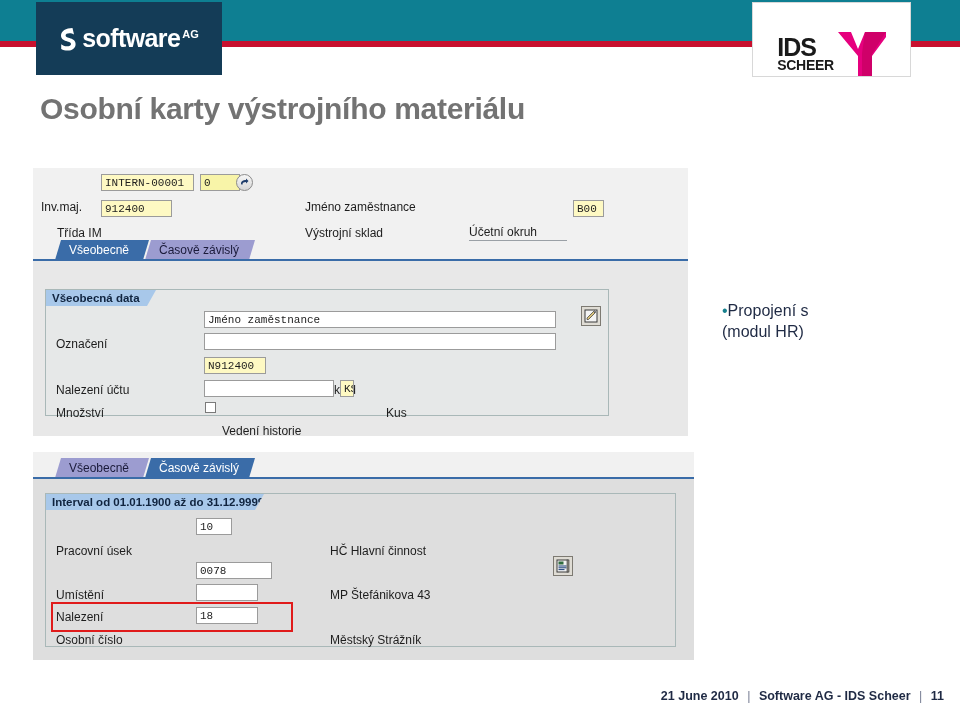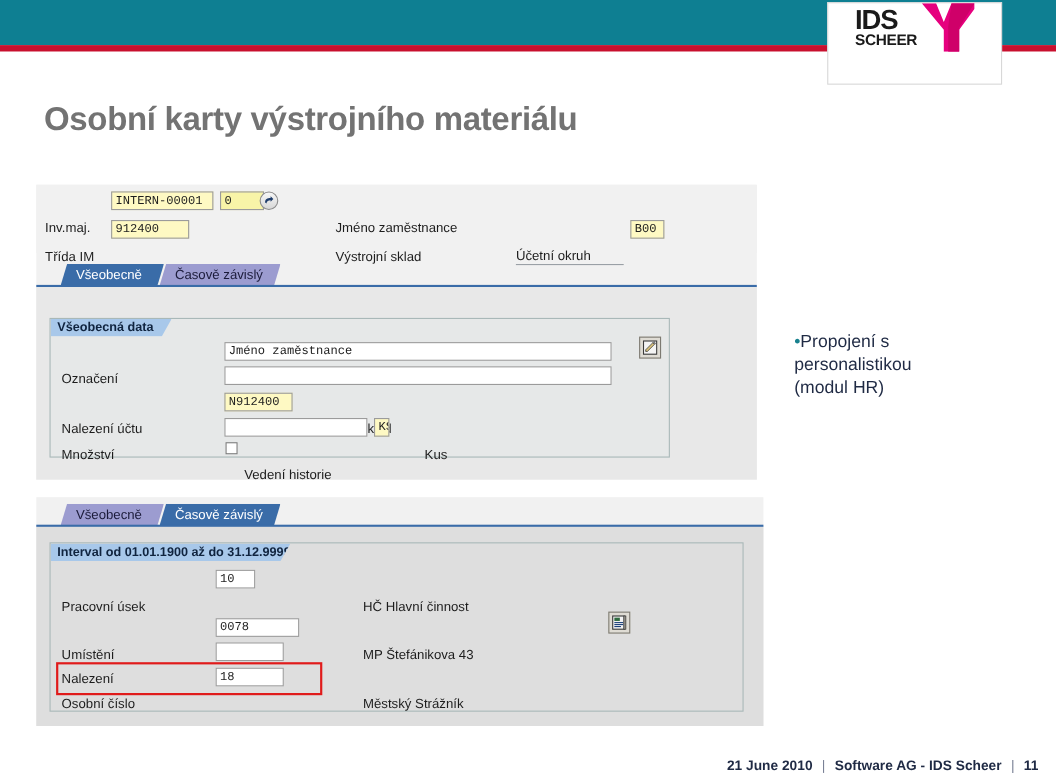--- a/index.html
+++ b/index.html
@@ -33,21 +33,21 @@
     line-height:25px;
   }
   .sag-ag{
     color:#ffffff;font-size:11px;font-weight:bold;line-height:11px;
     margin-left:2px;margin-bottom:11px;
   }
 
   .ids-logo{
     position:absolute;left:752px;top:2px;width:157px;height:73px;
     background:#ffffff;border:1px solid #d8d8d8;
-    display:flex;align-items:flex-start;justify-content:center;
+    display:flex;align-items:flex-end;justify-content:center;
   }
   .ids-wrap{display:flex;align-items:center;}
   .ids-text{display:flex;flex-direction:column;align-items:flex-start;margin-right:4px;}
   .ids-ids{font-size:25px;font-weight:bold;color:#1a1a1a;line-height:22px;letter-spacing:-1px;}
   .ids-scheer{font-size:14px;font-weight:bold;color:#1a1a1a;line-height:15px;letter-spacing:-0.3px;}
   .ids-y svg{display:block;}
 
   
   .page-title{
     position:absolute;left:40px;top:92px;
@@ -151,20 +151,31 @@
   .footer-txt .sep{color:#7a8196;margin:0 5px;font-weight:normal;}
 </style>
 </head>
 <body>
 
 <div class="hdr">
   <div class="hdr-teal"></div>
   <div class="hdr-red"></div>
   <div class="hdr-white"></div>
 
+  <div class="sag-logo">
+    <div class="sag-inner">
+      <span class="sag-mark">
+        <svg width="17" height="24" viewBox="0 0 17 24">
+          <path d="M13.5 1 C7 1 2 4 2 8.5 C2 12 5 13.5 8.5 14.5 C11 15.2 12 15.8 12 17 C12 18.4 10.3 19.3 8 19.3 C5.6 19.3 3.6 18.4 2.2 17.2 L2.2 22 C4 23.2 6.2 23.6 8.6 23.6 C13.6 23.6 16.6 21 16.6 17 C16.6 13.6 13.8 12.1 10.4 11.1 C7.8 10.3 6.6 9.8 6.6 8.5 C6.6 7.2 8.1 6.3 10.4 6.3 C12.2 6.3 13.8 6.8 15 7.6 Z" fill="#ffffff"></path>
+        </svg>
+      </span>
+      <span class="sag-word">software</span>
+      <span class="sag-ag">AG</span>
+    </div>
+  </div>
 
   <div class="ids-logo">
     <div class="ids-wrap">
       <div class="ids-text">
         <span class="ids-ids">IDS</span>
         <span class="ids-scheer">SCHEER</span>
       </div>
       <span class="ids-y">
         <svg width="48" height="44" viewBox="0 0 48 44">
           <path d="M0 0 L13 0 L20 17 L27 0 L48 0 L48 5 L34 24 L34 44 L20 44 L20 24 Z" fill="#e6007e"></path>
@@ -183,21 +194,21 @@
     <span class="lbl" style="left:8px;top:8px;">Inv.maj.</span>
     <div class="fld gray" style="left:68px;top:6px;width:93px;">INTERN-00001</div>
     <div class="fld yellow" style="left:167px;top:6px;width:40px;">0</div>
     <div class="roundbtn" style="left:203px;top:6px;">
       <svg width="11" height="11" viewBox="0 0 11 11">
         <path d="M2 7 C2 4 4 3 7 3 L7 1.5 L9.5 4 L7 6.5 L7 5 C5 5 3.5 5.6 3.2 8 Z" fill="#1f3d6b"></path>
       </svg>
     </div>
     <span class="lbl" style="left:272px;top:8px;">Jméno zaměstnance</span>
 
-    <span class="lbl" style="left:8px;top:34px;">Třída IM</span>
+    <span class="lbl" style="left:24px;top:34px;">Třída IM</span>
     <div class="fld gray" style="left:68px;top:32px;width:71px;">912400</div>
     <span class="lbl" style="left:272px;top:34px;">Výstrojní sklad</span>
     <span class="lbl lbl-ul" style="left:436px;top:33px;width:98px;">Účetní okruh</span>
     <div class="fld gray" style="left:540px;top:32px;width:31px;">B00</div>
   </div>
 
   <div class="tabstrip" style="top:72px;width:655px;">
     <div class="tab active slant" style="left:22px;top:0;width:94px;">Všeobecně</div>
     <div class="tab inactive slant" style="left:112px;top:0;width:110px;">Časově závislý</div>
   </div>
@@ -273,21 +284,20 @@
           <rect x="2.5" y="10.1" width="6" height="1" fill="#1b3f7a"></rect>
           <rect x="11" y="1" width="2" height="12" fill="#8f8c84" stroke="#3a3a3a" stroke-width="0.6"></rect>
         </svg>
       </div>
     </div>
   </div>
 </div>
 
 <div class="note">
   <div><span class="bullet">•</span><span>Propojení s</span></div>
-  <div>personalistikou</div>
   <div>(modul HR)</div>
 </div>
 
 <div class="footer">
   <div class="footer-txt">
     <span>21 June 2010</span>
     <span class="sep">|</span>
     <span>Software AG - IDS Scheer</span>
     <span class="sep">|</span>
     <span>11</span>

